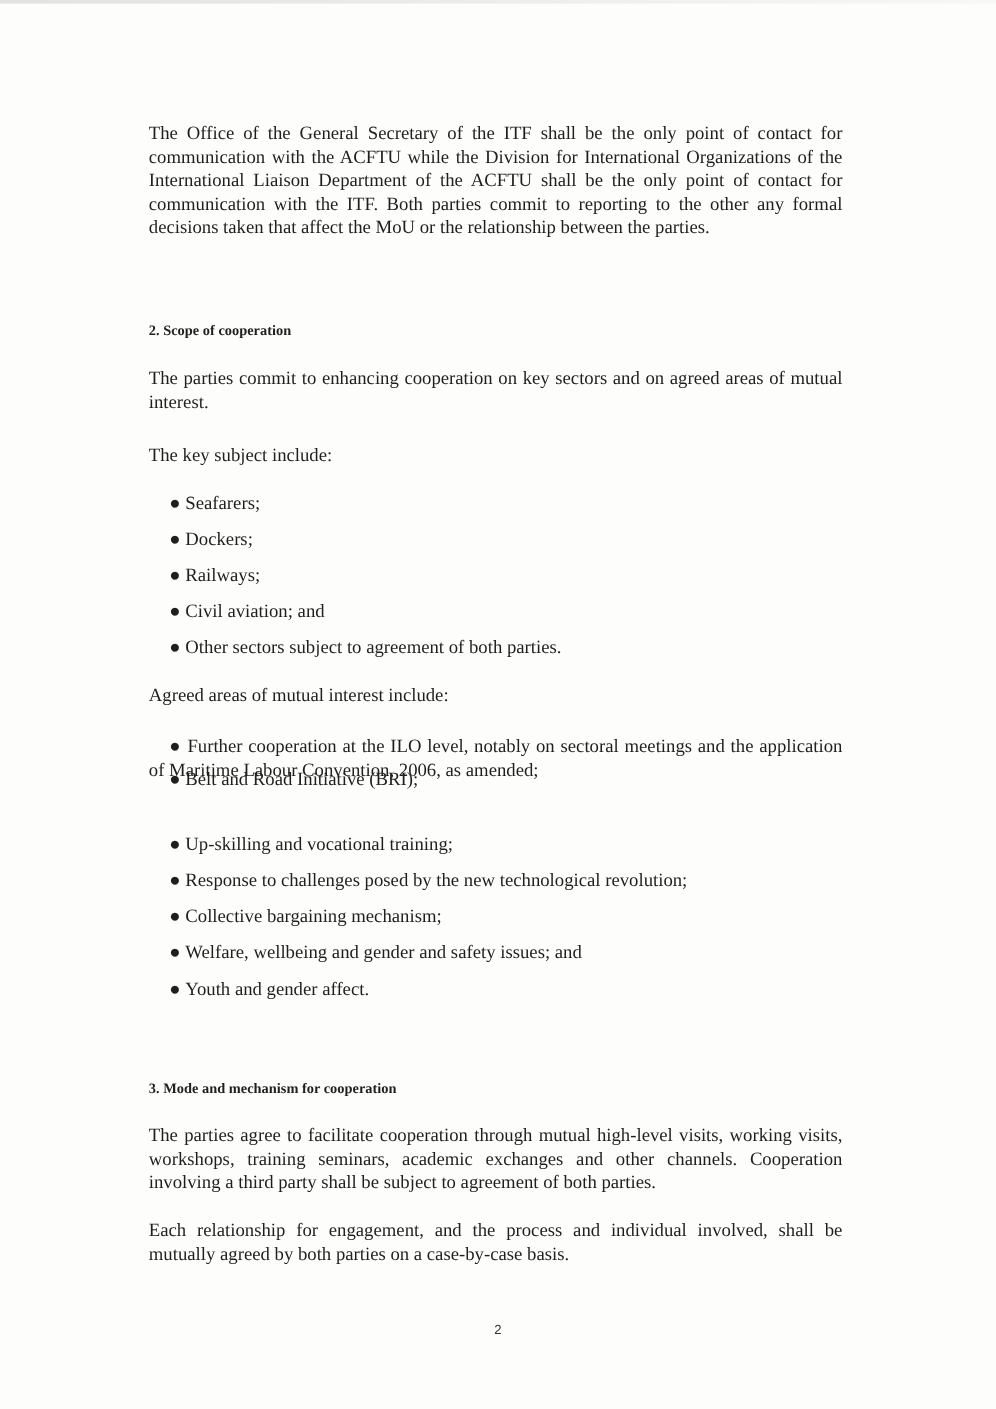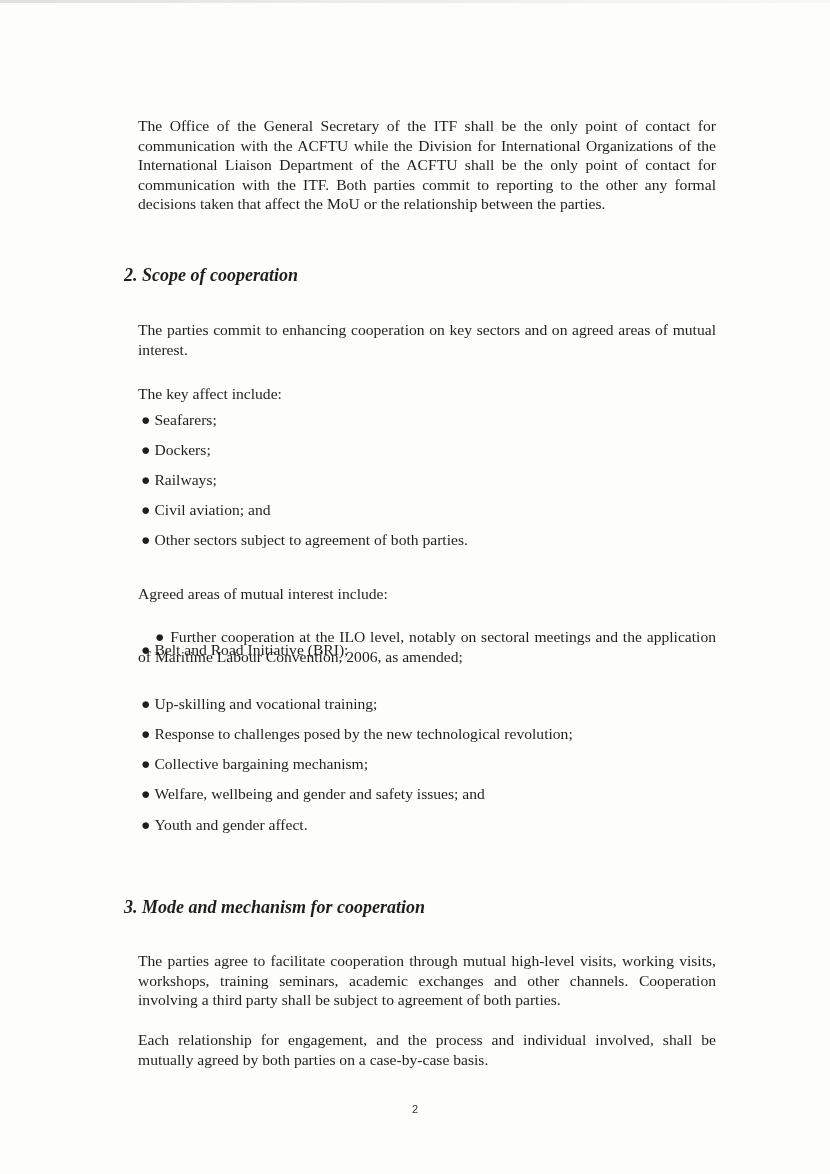--- a/index.html
+++ b/index.html
@@ -1,38 +1,38 @@
 <!DOCTYPE html>
 <html><head>
 <meta charset="utf-8">
 <style>
   html, body { margin: 0; padding: 0; }
   body {
     width: 830px; height: 1174px; background: #fdfdfb; position: relative; overflow: hidden;
     font-family: "Liberation Serif", serif; color: #1f1f1f; font-size: 15.6px; line-height: 19.5px;
   }
-  p { margin: 14px; text-align: justify; }
+  p { margin: 0; text-align: justify; }
   .blk { position: absolute; left: 124px; width: 578px; }
-  h2 { margin: 0; font-size: 18px; font-weight: bold; position: absolute; left: 124px; font-style: italic; }
+  h2 { margin: 0; font-size: 12px; font-weight: bold; position: absolute; left: 124px; }
   .bullet { position: absolute; left: 141px; white-space: nowrap; text-align: center; }
   .bullet .dot { margin-right: 4px; }
   .pagenum { position: absolute; left: 0; width: 830px; top: 1100px; text-align: center;
     font-family: "Liberation Sans", sans-serif; font-size: 11px; color: #333; }
   .topscan { position: absolute; left: 0; top: 0; width: 830px; height: 3px; background: linear-gradient(90deg,#cfcfcf 0,#e6e6e6 60%,#f4f4f4 100%); opacity: .6; }
 </style>
 </head>
 <body>
 
 <div class="topscan"></div>
 
 <p class="blk" style="top:102px">The Office of the General Secretary of the ITF shall be the only point of contact for communication with the ACFTU while the Division for International Organizations of the International Liaison Department of the ACFTU shall be the only point of contact for communication with the ITF. Both parties commit to reporting to the other any formal decisions taken that affect the MoU or the relationship between the parties.</p>
 
 <h2 style="top:266px">2. Scope of cooperation</h2>
 <p class="blk" style="top:306px">The parties commit to enhancing cooperation on key sectors and on agreed areas of mutual interest.</p>
-<p class="blk" style="top:370px">The key affect include:</p>
+<p class="blk" style="top:370px">The key subject include:</p>
 
 <div class="bullet" style="top:410px"><span class="dot">●</span><span>Seafarers;</span></div>
 <div class="bullet" style="top:440px"><span class="dot">●</span><span>Dockers;</span></div>
 <div class="bullet" style="top:470px"><span class="dot">●</span><span>Railways;</span></div>
 <div class="bullet" style="top:500px"><span class="dot">●</span><span>Civil aviation; and</span></div>
 <div class="bullet" style="top:530px"><span class="dot">●</span><span>Other sectors subject to agreement of both parties.</span></div>
 
 <p class="blk" style="top:570px">Agreed areas of mutual interest include:</p>
 
 <p class="blk" style="top:613px; text-indent:17px"><span class="dot">●</span> <span>Further cooperation at the ILO level, notably on sectoral meetings and the application of Maritime Labour Convention, 2006, as amended;</span></p>

